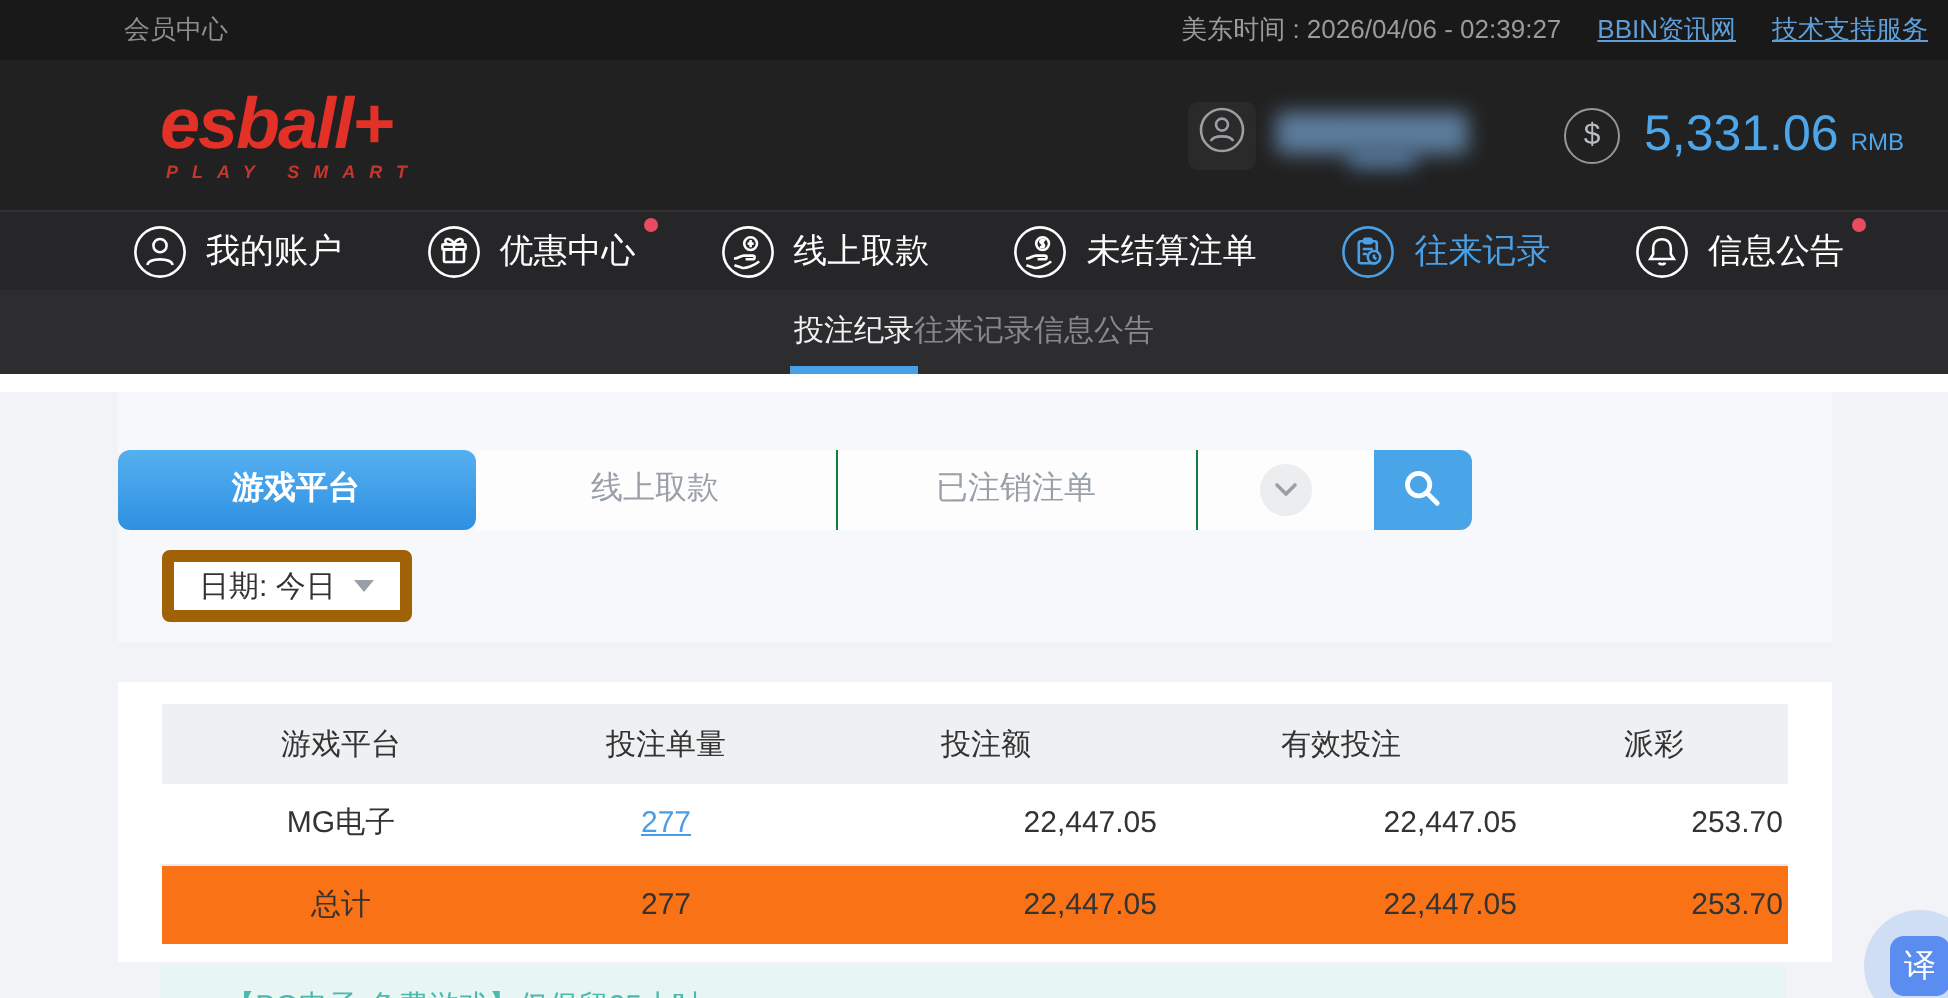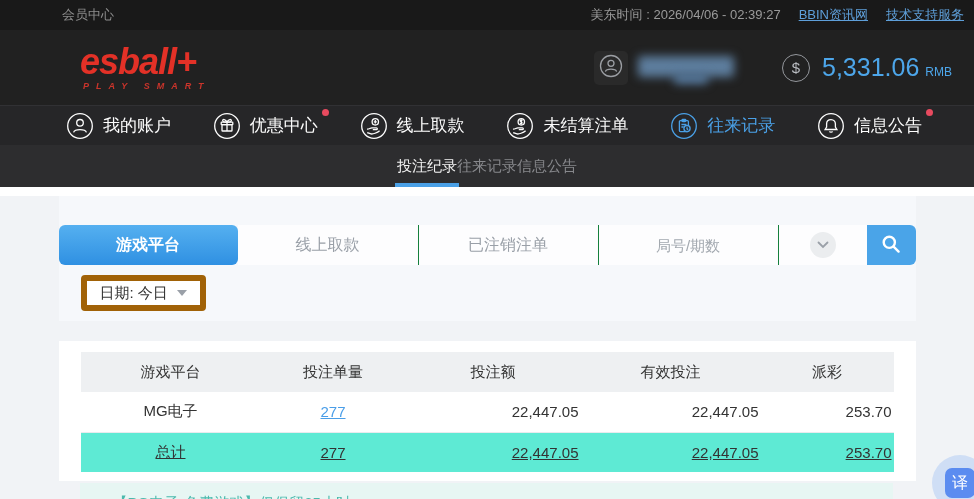--- a/index.html
+++ b/index.html
@@ -60,21 +60,21 @@
   .date-row { position:absolute; top:79px; left:22px; }
   .date-btn { background:#fff; border:6px solid #a16207; border-radius:4px; height:36px; padding:0 13px; font-size:15px; color:#333; display:flex; align-items:center; gap:9px; cursor:pointer; font-family:inherit; }
   .caret-down { width:0; height:0; border-left:5px solid transparent; border-right:5px solid transparent; border-top:6px solid #9aa0a8; }
 
   .panel-table { width:857px; margin:20px auto 0; background:#fff; padding:11px 22px 9px; }
   table { width:813px; border-collapse:collapse; font-size:15px; color:#333; table-layout:fixed; }
   th { background:#eef0f2; height:40px; font-weight:normal; text-align:center; }
   td { height:40px; text-align:center; }
   td.num, th.num-h { }
   td.num { text-align:right; padding-right:2px; }
-  tr.total-row td { background:#5eead4; border-top:1px solid #e9ebee;text-decoration:underline; }
+  tr.total-row td { background:#f97316; border-top:1px solid #e9ebee; }
   .cell-link { color:#4a9ee8; text-decoration:underline; cursor:pointer; }
 
   .note-row { width:813px; margin:2px 0 0 80px; background:#e7f6f3; height:40px; padding:12px 18px; color:#4cb9ad; font-size:15px; display:flex; align-items:center; gap:10px; }
   .note-bullet { font-size:13px; }
 
   .float-btn { position:absolute; left:932px; top:455px; width:56px; height:56px; border-radius:50%; background:#cfdef5; display:flex; align-items:center; justify-content:center; cursor:pointer; }
   .float-inner { width:30px; height:30px; border-radius:7px; background:#5b8cf0; color:#fff; font-size:16px; display:flex; align-items:center; justify-content:center; }
 </style>
 </head>
 <body>
@@ -198,21 +198,20 @@
   <span class="subnav-item">信息公告</span>
 </div>
 
 <div class="content">
 
   <div class="panel-filters">
     <div class="tabs-row">
       <div class="tab w1 active">游戏平台</div>
       <div class="tab w2">线上取款</div>
       <div class="tab w2 sep">已注销注单</div>
-      <input class="round-input" placeholder="局号/期数" style="">
       <div class="chevron-cell">
         <span class="chevron-circle">
           <svg width="12" height="8" viewBox="0 0 12 8" fill="none" stroke="#9aa0a8" stroke-width="1.8" stroke-linecap="round">
               <path d="M1.5 1.5L6 6l4.5-4.5"></path>
             </svg>
         </span>
       </div>
       <button class="search-btn">
         <span>
           <svg width="22" height="22" viewBox="0 0 22 22" fill="none" stroke="#ffffff" stroke-width="2.4" stroke-linecap="round">

